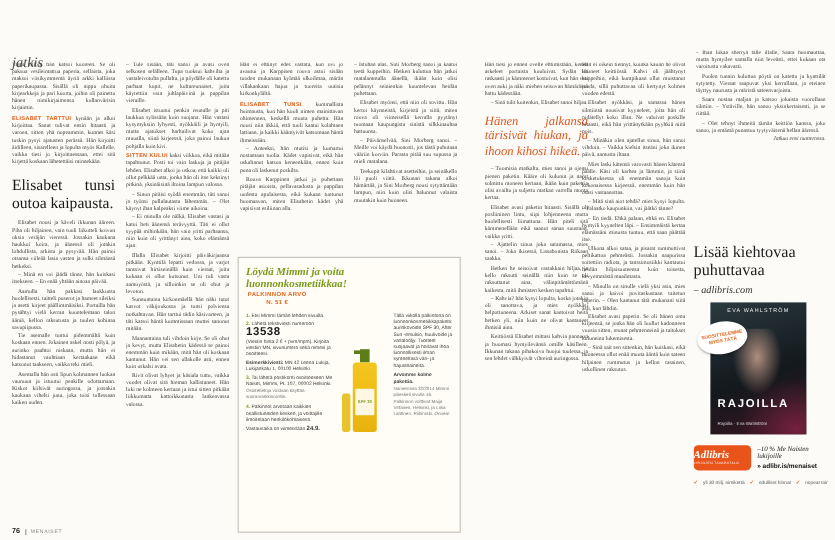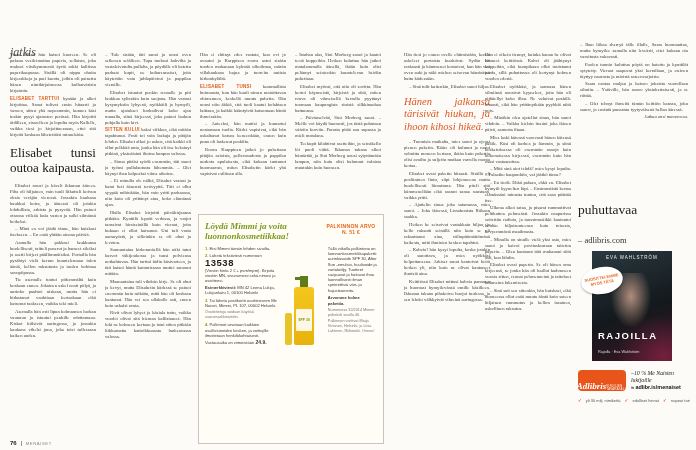--- a/index.html
+++ b/index.html
@@ -15,21 +15,21 @@
   .col p { margin:0 0 1.5px 0; text-indent:5px; }
   .col p.first, .col p.noind { text-indent:0; }
   .lead { color:#e05a14; font-weight:bold; font-family:"Liberation Sans", sans-serif; font-size:4.5px; letter-spacing:.3px; }
 
   .pq-left { font-size:13px; line-height:15.5px; color:#181818; margin:7px 0 7px; text-indent:0; font-family:"Liberation Serif", serif; }
   .pq-mid { font-size:10.5px; line-height:12.5px; color:#e0561e; font-style:italic; margin:6px 0 6px; text-indent:0; }
   .ending { font-style:italic; text-align:right; text-indent:0; margin-top:3px; }
 
   
   .mimmi { position:absolute; left:198px; top:214px; width:186px; height:230px; border:1px solid #c6c4bd; background:#fffdf6; padding:6px 6px 5px; overflow:hidden; }
-  .mimmi-headrow { display:flex; justify-content:space-between; align-items:flex-start; }
+  .mimmi-headrow { display:flex; justify-content:space-between; align-items:flex-start;flex-direction:column; }
   .mimmi-title { font-style:italic; font-weight:bold; color:#7a9a1d; font-size:9px; line-height:10px; width:118px; }
   .prize { color:#e8641a; font-family:"Liberation Sans", sans-serif; font-weight:bold; font-size:5px; line-height:6px; width:52px; text-align:center; letter-spacing:.3px; margin-top:2px; }
   .mimmi-cols { display:flex; gap:6px; margin-top:5px; }
   .m-left { width:74px; font-family:"Liberation Sans", sans-serif; font-size:4.1px; line-height:5.2px; color:#3c3c3c; }
   .m-left p { margin-bottom:2px; }
   .m-num { font-weight:bold; color:#7a9a1d; }
   .bignum { font-size:9.5px; font-weight:bold; color:#222; font-family:"Liberation Sans", sans-serif; margin:1px 0 2px; letter-spacing:.5px; }
   .m-bold { font-weight:bold; }
   .m-note { color:#777; font-size:3.8px; }
   .deadline b { font-size:5px; }
@@ -39,30 +39,30 @@
   .pump { position:absolute; left:15px; bottom:60px; width:8px; height:11px; background:#5d7d18; }
   .pump:before { content:""; position:absolute; left:-5px; top:1px; width:6px; height:3px; background:#5d7d18; }
   .bottle { position:absolute; left:9px; bottom:2px; width:20px; height:58px; background:linear-gradient(180deg,#f4c61f,#e8b20c); border-radius:3px 3px 2px 2px; }
   .bottle-label { position:absolute; left:11px; bottom:16px; width:16px; height:22px; background:#fdf7e3; border-radius:1px; font-family:"Liberation Sans", sans-serif; font-size:3.5px; font-weight:bold; color:#7a9a1d; display:flex; align-items:center; justify-content:center; text-align:center; }
   .m-right { flex:1; font-family:"Liberation Sans", sans-serif; font-size:4.1px; line-height:5.2px; color:#3c3c3c; }
   .m-right p { margin-bottom:2.5px; }
 
   
   .adlibris { position:absolute; left:578px; top:203px; width:112px; height:246px; overflow:hidden; }
   .ad-headline { font-size:13.5px; line-height:14.5px; color:#1e1e1e; }
-  .ad-site { font-size:8.5px; color:#333; margin-top:17px; }
+  .ad-site { font-size:8.5px; color:#333; margin-top:4px;font-style:italic; }
   .cover { position:relative; width:80px; height:110px; margin:6px 0 0 14px; background:linear-gradient(160deg,#2b3a41 0%, #13191c 55%, #3a1522 100%); overflow:visible; }
   .cover:before { content:""; position:absolute; left:18px; top:22px; width:42px; height:56px; background:radial-gradient(ellipse at 50% 42%, rgba(214,168,148,.8), rgba(214,168,148,0) 68%); }
   .cover:after { content:""; position:absolute; right:0; bottom:0; width:60px; height:50px; background:radial-gradient(ellipse at 85% 90%, rgba(190,45,95,.45), rgba(190,45,95,0) 65%); }
   .cover-author { position:absolute; top:4px; width:100%; text-align:center; color:#eee; font-family:"Liberation Sans", sans-serif; font-size:4.5px; letter-spacing:1px; z-index:2; }
   .bubble { position:absolute; left:-11px; top:16px; width:42px; height:27px; background:#fff; border-radius:50%; transform:rotate(-10deg); display:flex; align-items:center; justify-content:center; text-align:center; font-family:"Liberation Sans", sans-serif; font-size:4px; line-height:4.6px; font-weight:bold; color:#e8641a; padding:3px; box-shadow:0 1px 2px rgba(0,0,0,.35); z-index:3; }
   .cover-title { position:absolute; bottom:20px; left:6px; color:#fff; font-family:"Liberation Sans", sans-serif; font-weight:bold; font-size:9.5px; letter-spacing:1.5px; z-index:2; }
   .cover-sub { position:absolute; bottom:6px; left:6px; color:#d8d8d8; font-family:"Liberation Sans", sans-serif; font-size:3.8px; line-height:4.6px; z-index:2; }
   .ad-row { display:flex; gap:5px; align-items:center; margin-top:9px; }
-  .ad-logo { width:48px; height:21px; background:#e8541a; border-radius:4px; color:#fff; display:flex; flex-direction:row; align-items:flex-end; justify-content:center; }
+  .ad-logo { width:48px; height:21px; background:#e8541a; border-radius:4px; color:#fff; display:flex; flex-direction:column; align-items:flex-start; justify-content:center; }
   .ad-logo .logo-main { font-style:italic; font-weight:bold; font-size:9px; line-height:9px; }
   .ad-logo .logo-sub { font-family:"Liberation Sans", sans-serif; font-size:2.7px; letter-spacing:.4px; margin-top:1px; }
   .offer-box { flex:1; }
   .offer { font-size:5.8px; font-style:italic; color:#222; line-height:6.5px; }
   .offer-link { font-family:"Liberation Sans", sans-serif; font-size:5.4px; font-weight:bold; color:#111; margin-top:1px; }
   .strip { display:flex; gap:4px; align-items:center; margin-top:7px; font-family:"Liberation Sans", sans-serif; font-size:4px; color:#555; white-space:nowrap; }
   .check { color:#e8541a; font-weight:bold; font-size:4.6px; }
 
   .footer { position:absolute; left:10px; top:440px; display:flex; gap:4px; align-items:baseline; font-family:"Liberation Sans", sans-serif; }
   .pageno { font-weight:bold; font-size:6px; color:#1d1d1d; }
@@ -173,20 +173,21 @@
       </div>
       <div class="m-right">
         <p>Tällä viikolla palkintona on luonnonkosmetiikkapaketti: aurinkovoide SPF 30, After Sun -emulsio, huulivoide ja vartaloöljy. Tuotteet suojaavat ja hoitavat ihoa luonnollisesti ilman synteettisiä väri- ja hajusteaineita.</p>
         <p class="m-bold">Arvomme kolme pakettia.</p>
         <p class="m-note">Numerossa 32/2014 Mimmi piileskeli sivulla 46. Palkinnon voittivat Maija Virtanen, Helsinki, ja Liisa Lahtinen, Riihimäki. Onnea!</p>
       </div>
     </div>
   </div>
 
   <div class="adlibris">
+    <div class="ad-headline">Lisää kiehtovaa</div>
     <div class="ad-headline">puhuttavaa</div>
     <div class="ad-site">– adlibris.com</div>
 
     <div class="cover">
       <div class="cover-author">EVA WAHLSTRÖM</div>
       <div class="bubble">SUOSITTELEMME MYÖS TÄTÄ</div>
       <div class="cover-title">RAJOILLA</div>
       <div class="cover-sub"><span>Rajoilla</span> · <span>Eva Wahlström</span></div>
     </div>
 

